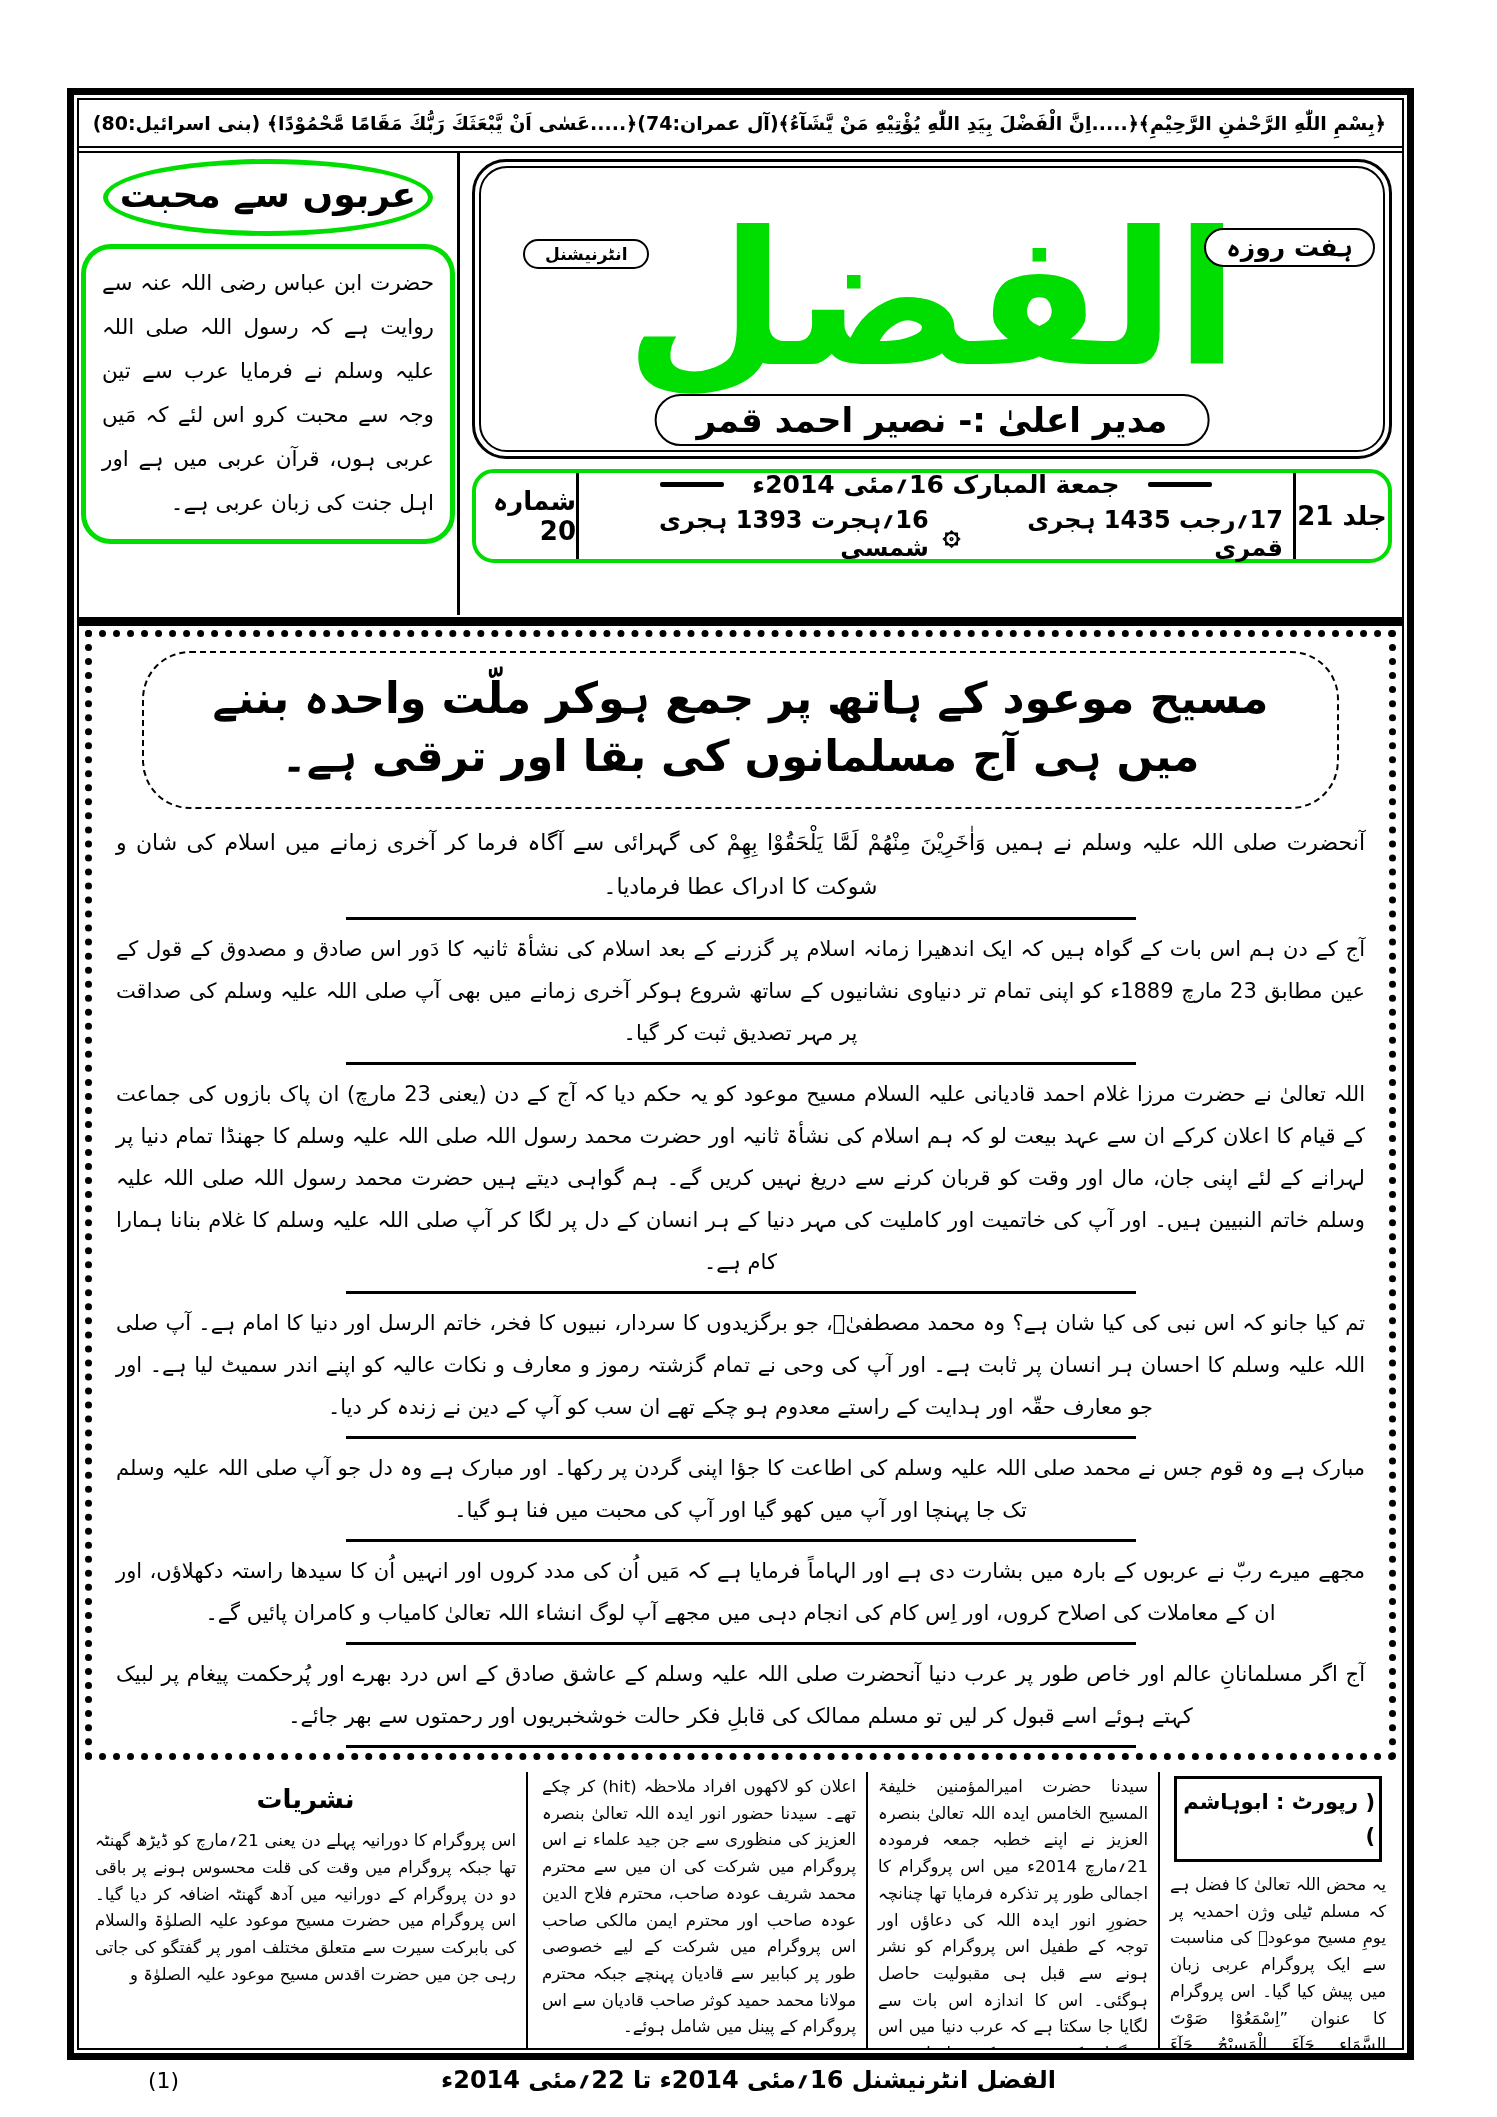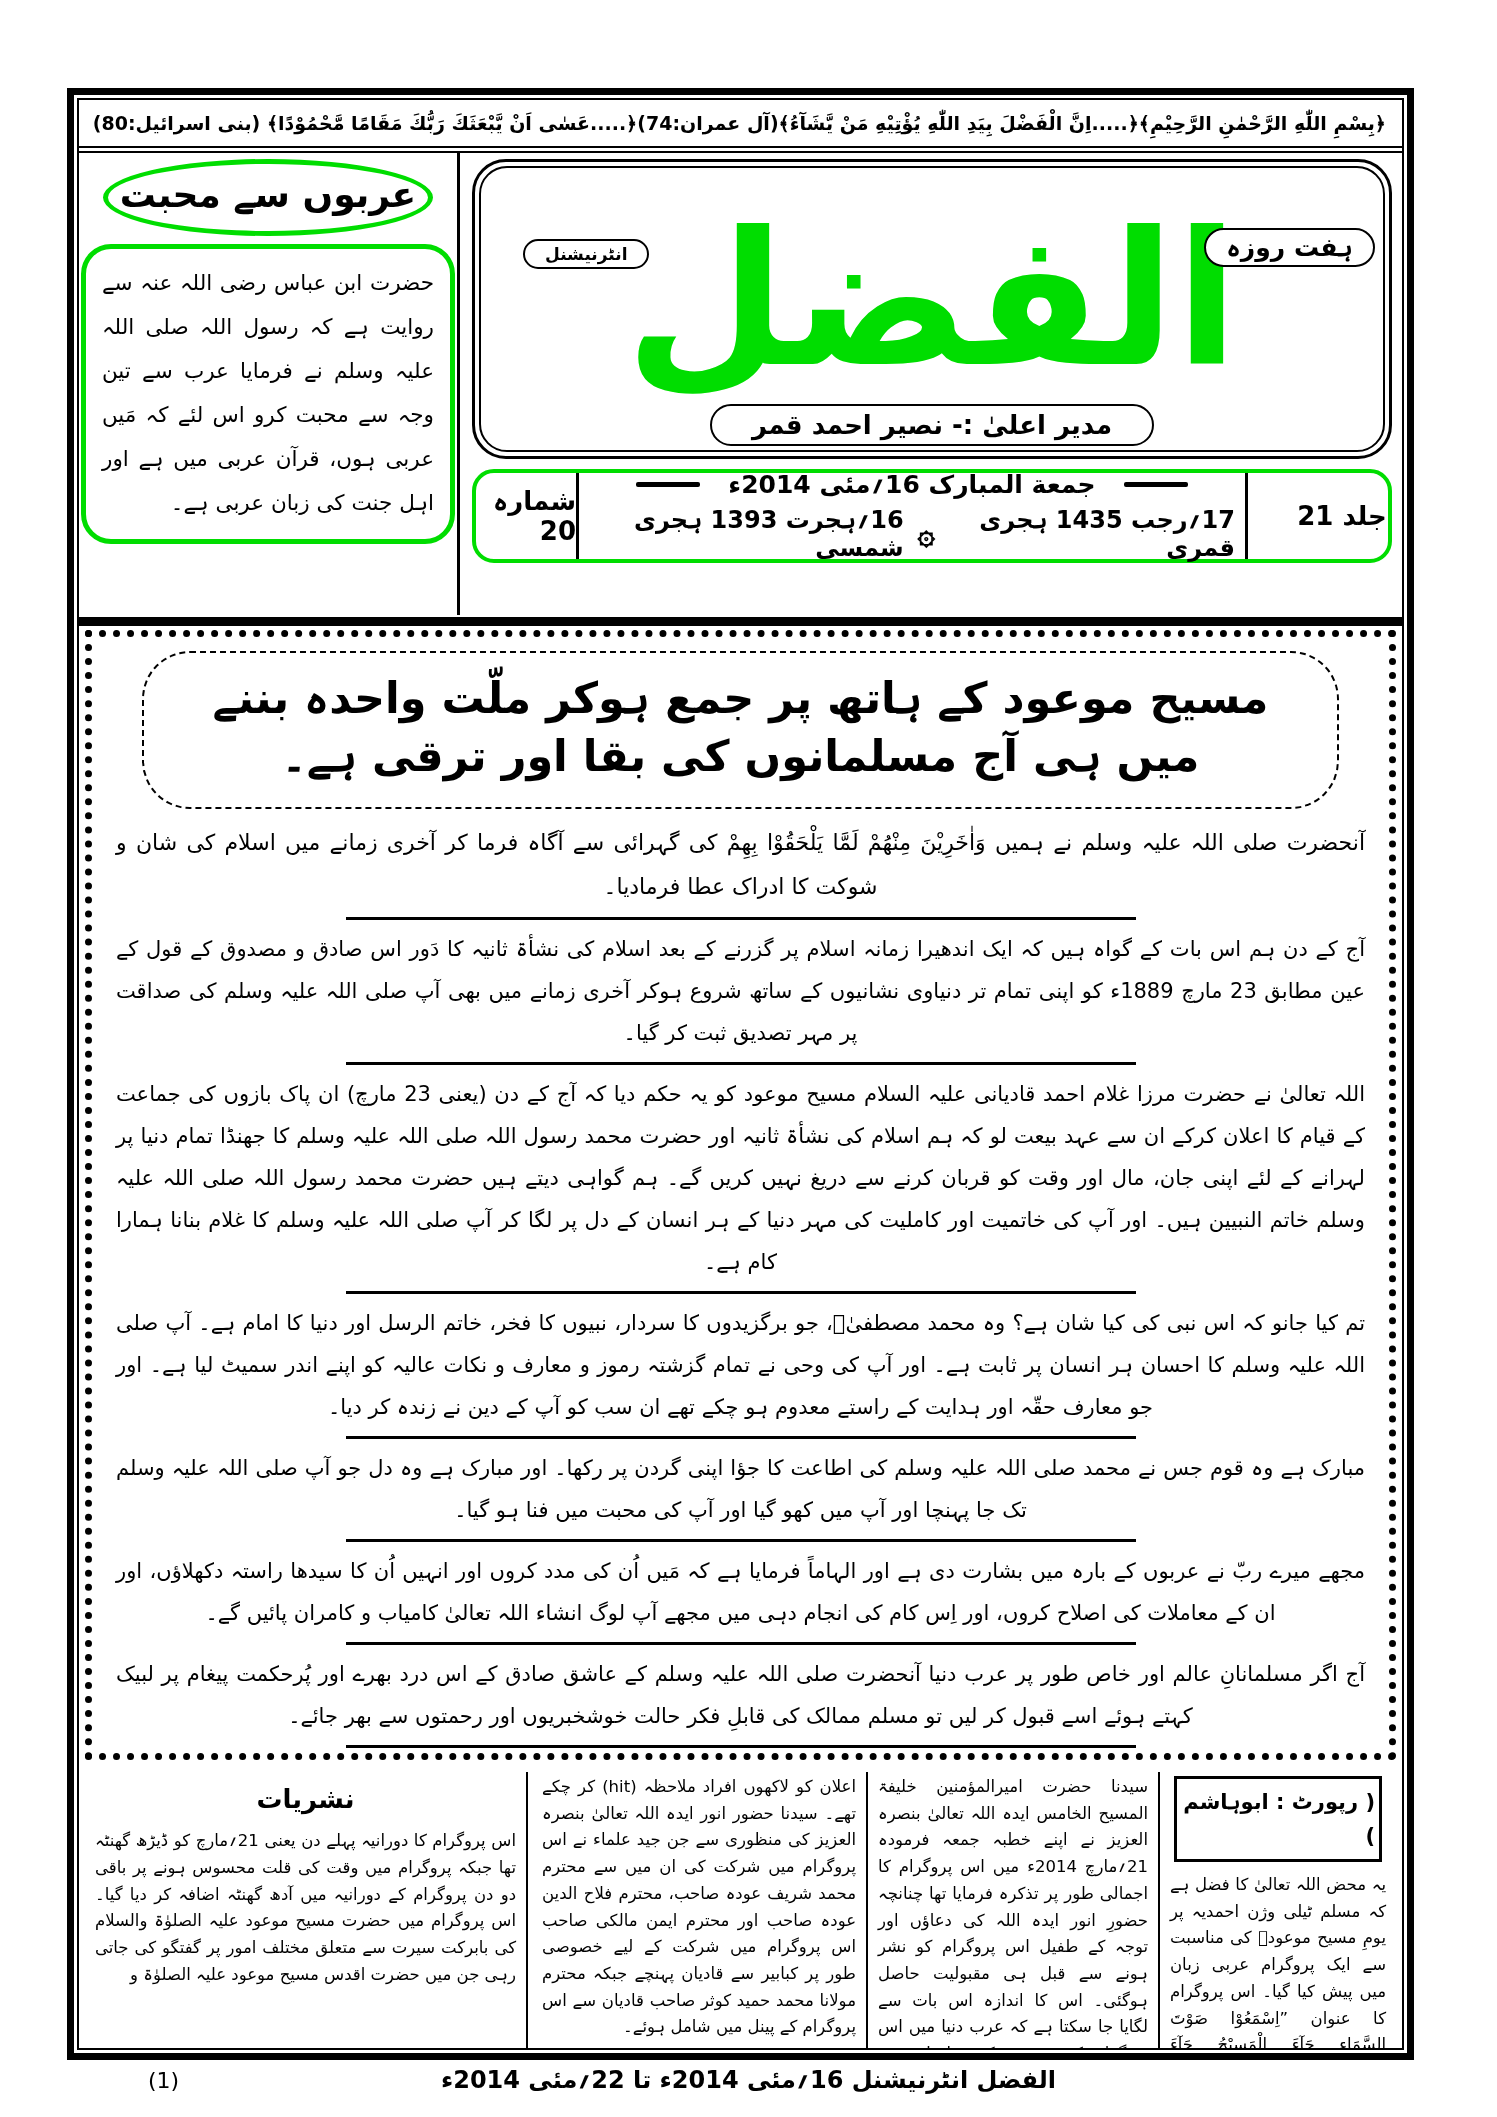--- a/index.html
+++ b/index.html
@@ -22,26 +22,26 @@
 
   .mast-box{position:relative;height:300px;border:3px solid #000;border-radius:34px;box-sizing:border-box;}
   .mast-box-inner{position:absolute;inset:4px;border:2px solid #000;border-radius:28px;}
   .logo{position:absolute;inset:0;display:flex;align-items:center;justify-content:center;
         font-size:185px;font-weight:bold;color:var(--green);line-height:1;
         letter-spacing:4px;padding-bottom:18px;}
   .pill{position:absolute;background:#fff;border:2px solid #000;border-radius:26px;
         padding:3px 20px;font-weight:bold;white-space:nowrap;z-index:3;}
   .pill-weekly{right:14px;top:66px;font-size:25px;}
   .pill-intl{left:48px;top:77px;font-size:17px;}
-  .pill-editor{bottom:10px;left:50%;transform:translateX(-50%);font-size:26px;padding:4px 40px;}
+  .pill-editor{bottom:10px;left:50%;transform:translateX(-50%);font-size:34px;padding:4px 40px;}
 
   .date-bar{margin-top:10px;height:94px;border:4px solid var(--green);border-radius:22px;
             display:flex;direction:rtl;align-items:stretch;box-sizing:border-box;background:#fff;}
   .date-vol{width:92px;display:flex;align-items:center;justify-content:center;
-            font-size:26px;font-weight:bold;border-left:3px solid #000;padding-left:48px;}
+            font-size:26px;font-weight:bold;border-left:3px solid #000;}
   .date-issue{width:100px;display:flex;align-items:center;justify-content:center;
               font-size:26px;font-weight:bold;border-right:3px solid #000;}
   .date-center{flex:1;display:flex;flex-direction:column;justify-content:center;gap:7px;padding:4px 10px;}
   .date-line1{display:flex;align-items:center;justify-content:center;gap:28px;
               font-size:25px;font-weight:bold;}
   .dash{width:64px;height:5px;background:#000;border-radius:2px;}
   .date-line2{display:flex;align-items:center;justify-content:center;gap:14px;
               font-size:24px;font-weight:bold;}
   .ornament{font-size:30px;line-height:1;}
 

